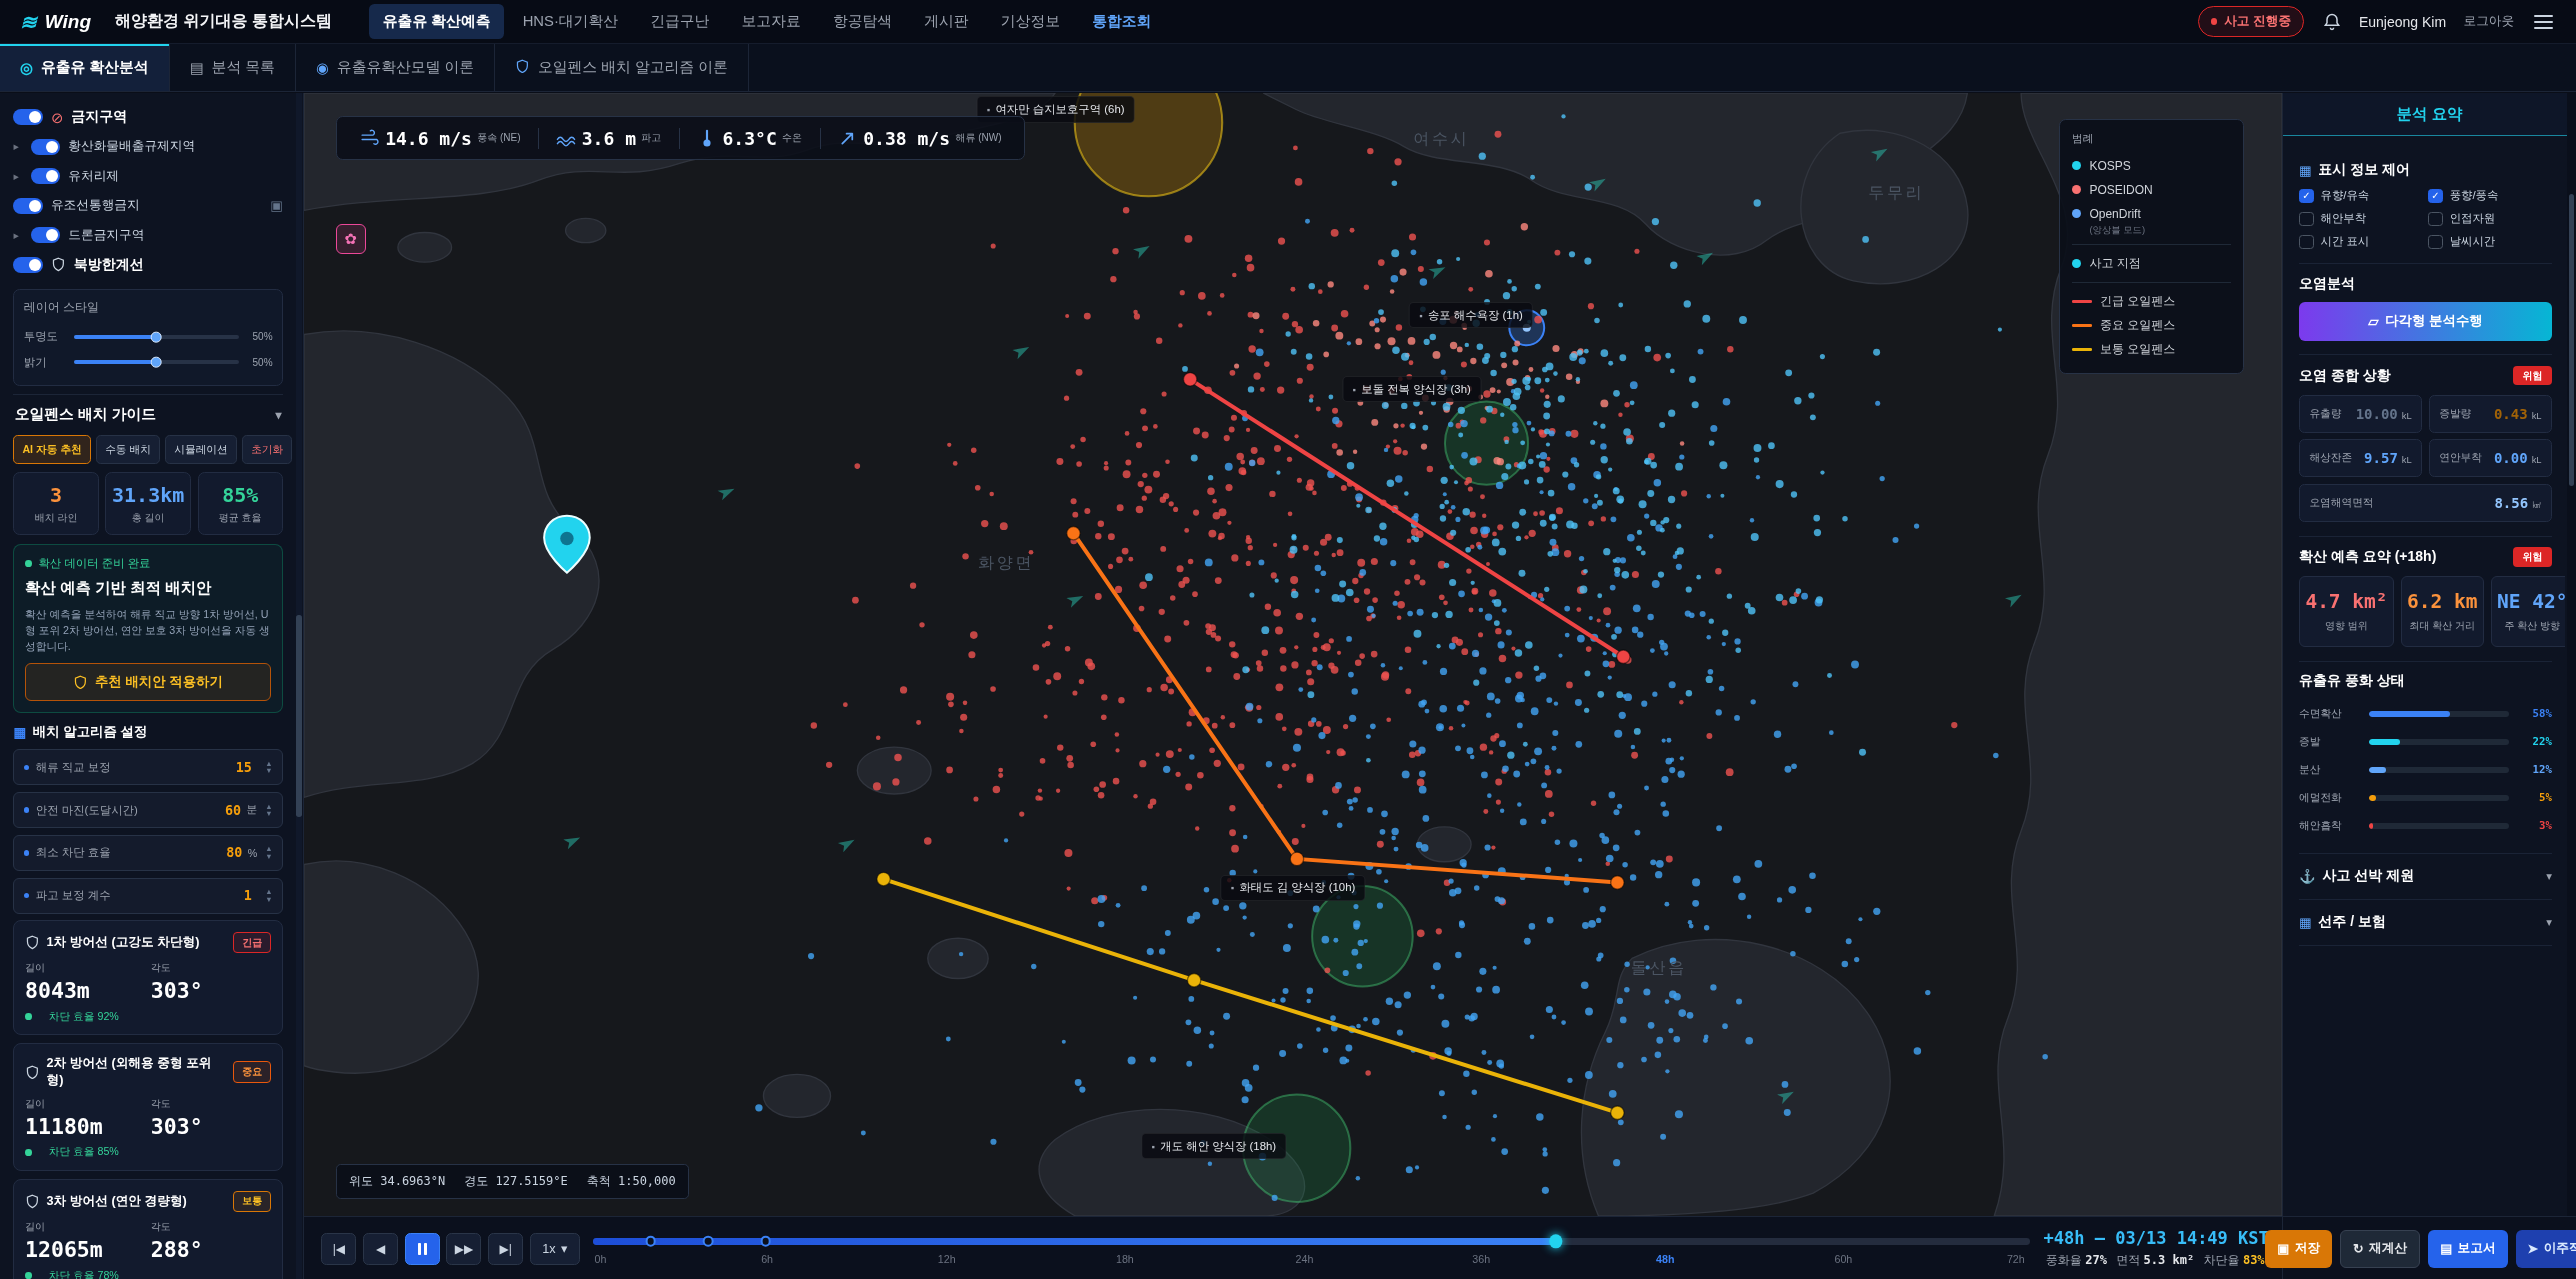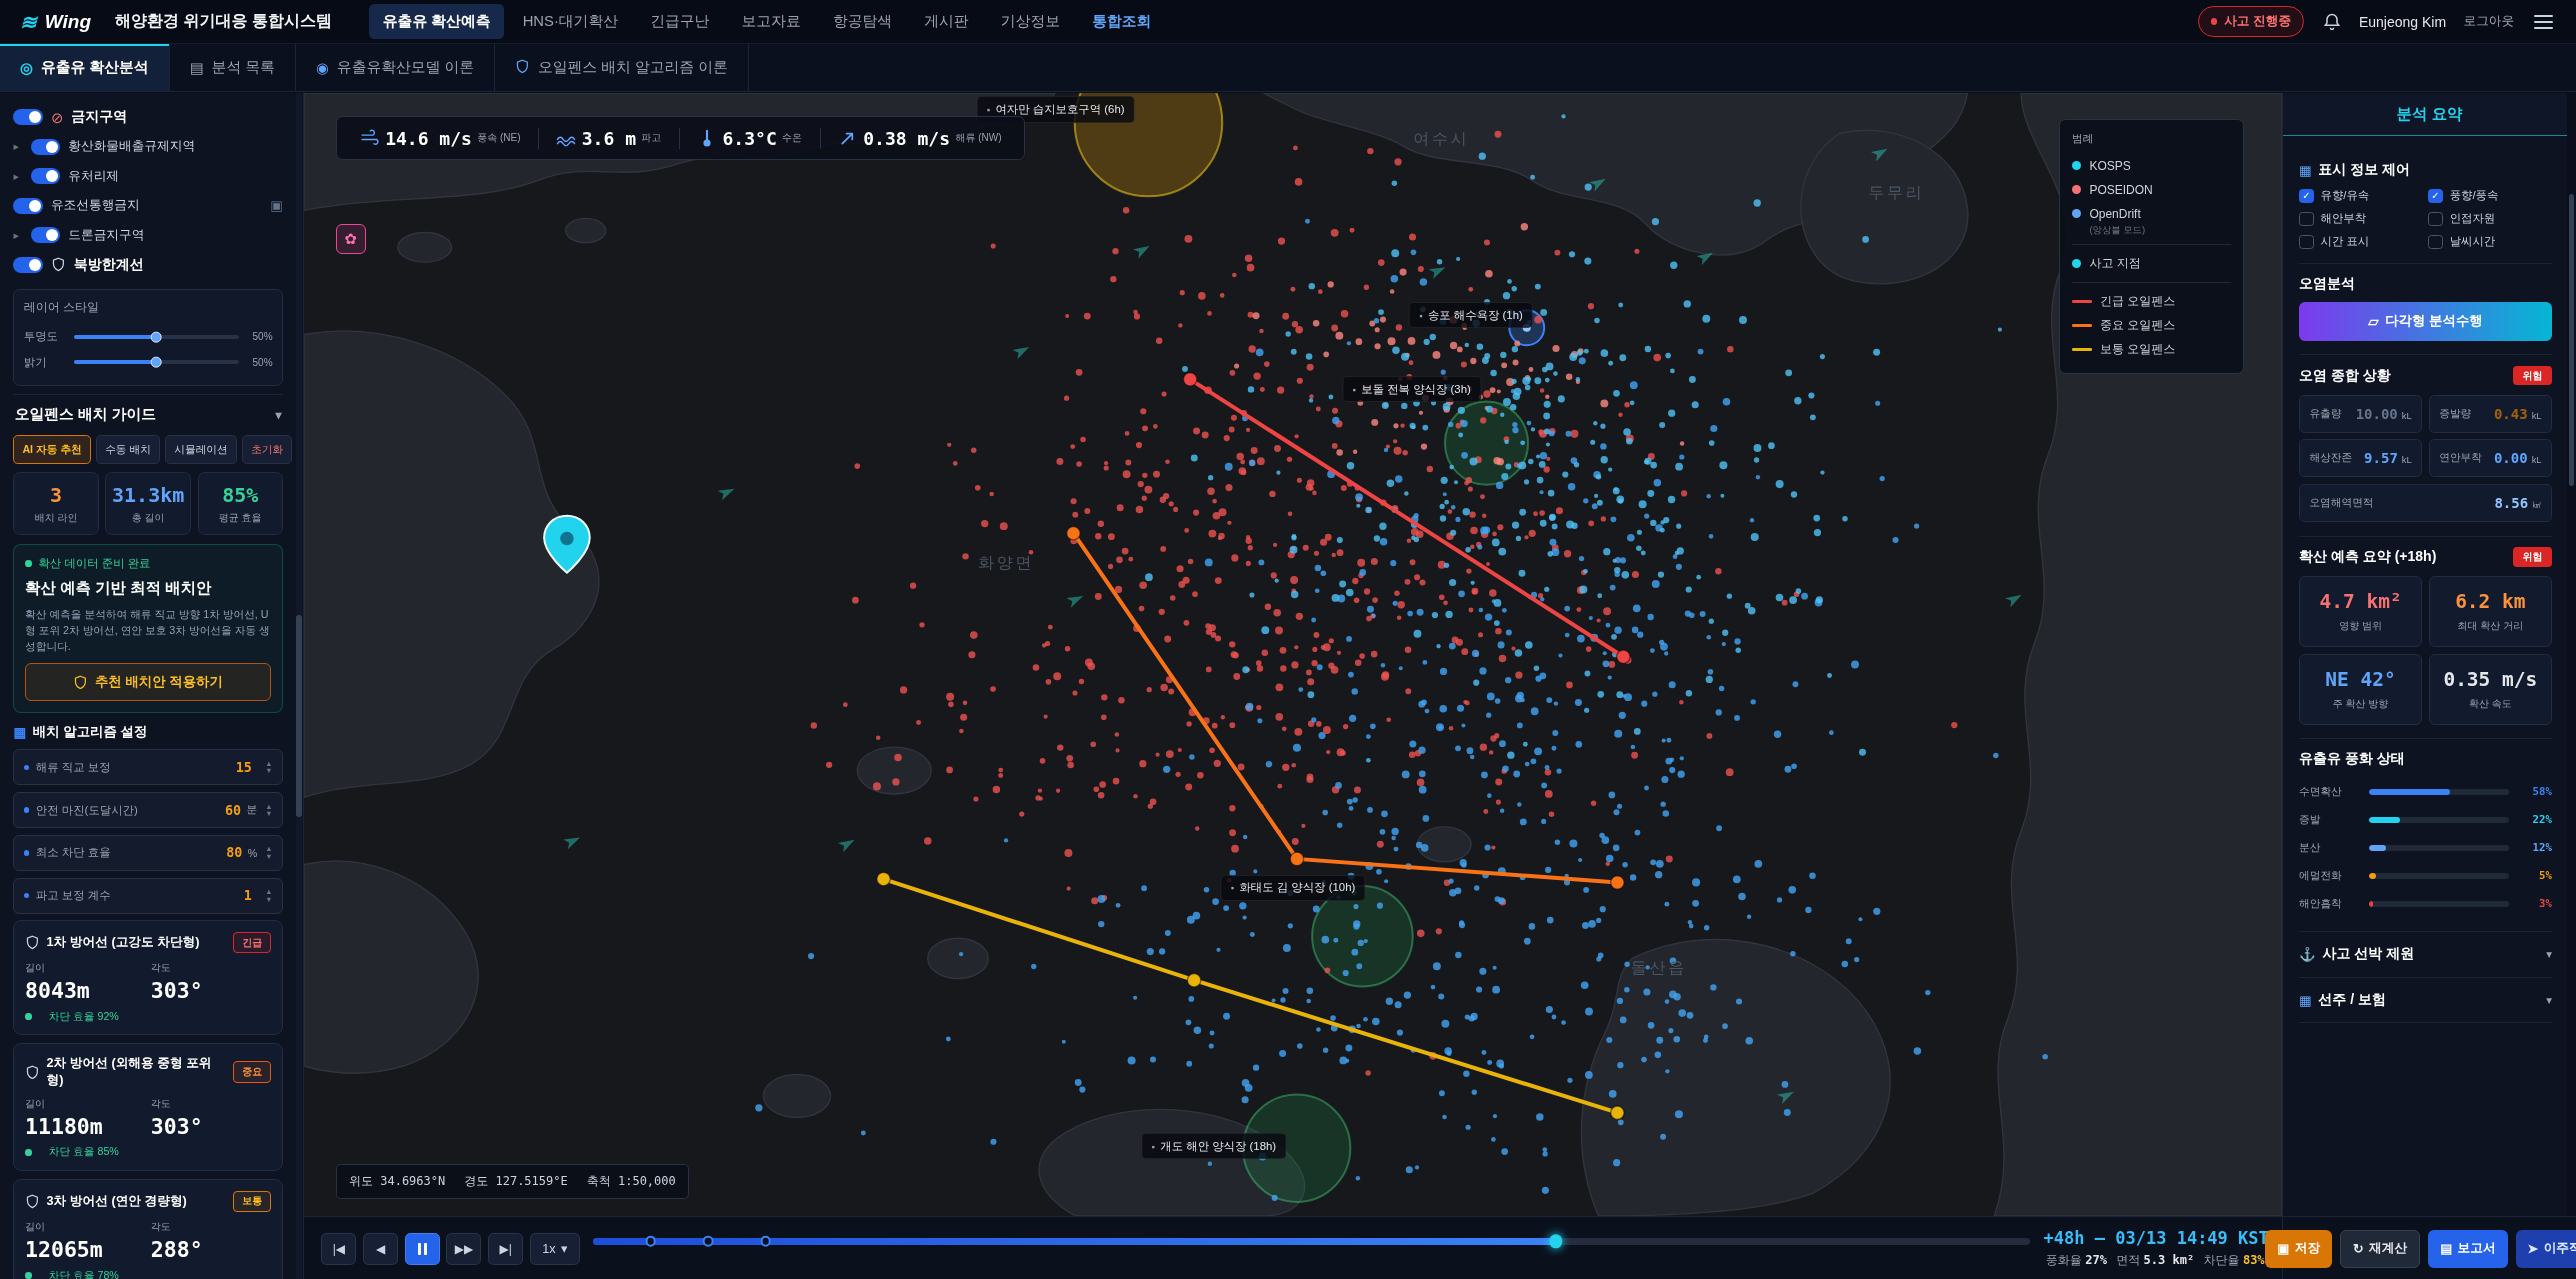--- a/index.html
+++ b/index.html
@@ -151,21 +151,21 @@
   .chk .box{width:14.8px;height:14.8px;border-radius:3.4px;border:1.3px solid #4b5563;flex:0 0 auto;display:flex;align-items:center;justify-content:center;font-size:10px;color:transparent}
   .chk.checked .box{background:#2563eb;border-color:#2563eb;color:#fff}
   .poly-btn{width:100%;height:39px;border:none;border-radius:6px;background:linear-gradient(90deg,#7c3aed,#06b6d4);color:#fff;font-size:13.4px;font-weight:bold;display:flex;align-items:center;justify-content:center;gap:6.7px;cursor:pointer}
   .badge-danger{background:#dc2626;color:#fff;font-size:10px;font-weight:bold;padding:2.7px 9.4px;border-radius:4px}
   .ps-grid{display:grid;grid-template-columns:1fr 1fr;gap:6.7px}
   .ps-box{background:#121a2d;border:0.7px solid #222c42;border-radius:5.4px;height:38px;display:flex;align-items:center;justify-content:space-between;padding:0 9.4px}
   .ps-box.full{grid-column:1/3}
   .ps-k{font-size:10.7px;color:#9ca3af}
   .ps-v b{font-size:14px;font-family:"DejaVu Sans Mono",monospace}
   .ps-u{font-size:9.4px;color:#9ca3af;margin-left:4px}
-  .fc-grid{display:grid;grid-template-columns:1fr 1fr;gap:6.7px}
+  .fc-grid{display:grid;grid-template-columns:1fr 1fr 1fr 1fr;gap:6.7px}
   .fc-card{background:#121a2d;border:0.7px solid #222c42;border-radius:6px;padding:13.4px 5.4px;text-align:center}
   .fc-v{font-size:19.5px;font-weight:bold;font-family:"DejaVu Sans Mono",monospace;white-space:nowrap}
   .fc-k{font-size:10px;color:#9ca3af;margin-top:5.4px}
   .wb-row{display:flex;align-items:center;gap:8px;height:28px}
   .wb-k{width:62px;font-size:10.7px;color:#9ca3af}
   .wb-track{flex:1;height:6px;background:#1f2937;border-radius:3.4px;overflow:hidden}
   .wb-fill{height:6px;border-radius:3.4px}
   .wb-v{width:35px;text-align:right;font-size:10.7px;font-weight:bold;font-family:"DejaVu Sans Mono",monospace}
   .rp-sec.collapsed{padding:13.4px 0}
   .rp-sec.collapsed .rp-head{margin-bottom:0}
@@ -1903,20 +1903,31 @@
         </button>
     </div>
     <div class="tl-track-wrap">
       <div class="tl-track">
         <div class="tl-fill" id="tlFill" style="width: 67%;"></div>
         <div class="tl-marker" style="left: 4%;"></div>
           <div class="tl-marker" style="left: 8%;"></div>
           <div class="tl-marker" style="left: 12%;"></div>
           <div class="tl-dot" id="tlDot" style="left: 67%;"></div>
       </div>
+      <div class="tl-ticks" id="tlTicks">
+          <span class="tick" style="left: 0.5%;">0h</span>
+          <span class="tick" style="left: 12.1%;">6h</span>
+          <span class="tick" style="left: 24.6%;">12h</span>
+          <span class="tick" style="left: 37%;">18h</span>
+          <span class="tick" style="left: 49.5%;">24h</span>
+          <span class="tick" style="left: 61.8%;">36h</span>
+          <span class="tick hl" style="left: 74.6%;">48h</span>
+          <span class="tick" style="left: 87%;">60h</span>
+          <span class="tick" style="left: 99%;">72h</span>
+        </div>
     </div>
     <div class="tl-right">
       <div class="tl-time">+48h — 03/13 14:49 KST</div>
       <div class="tl-stats">
         <span><span class="k">풍화율</span> <span class="v" style="color: rgb(229, 231, 235);">27%</span></span>
         <span><span class="k">면적</span> <span class="v" style="color: rgb(229, 231, 235);">5.3 km²</span></span>
         <span><span class="k">차단율</span> <span class="v" style="color: rgb(251, 191, 36);">83%</span></span>
       </div>
     </div>
   </div>

